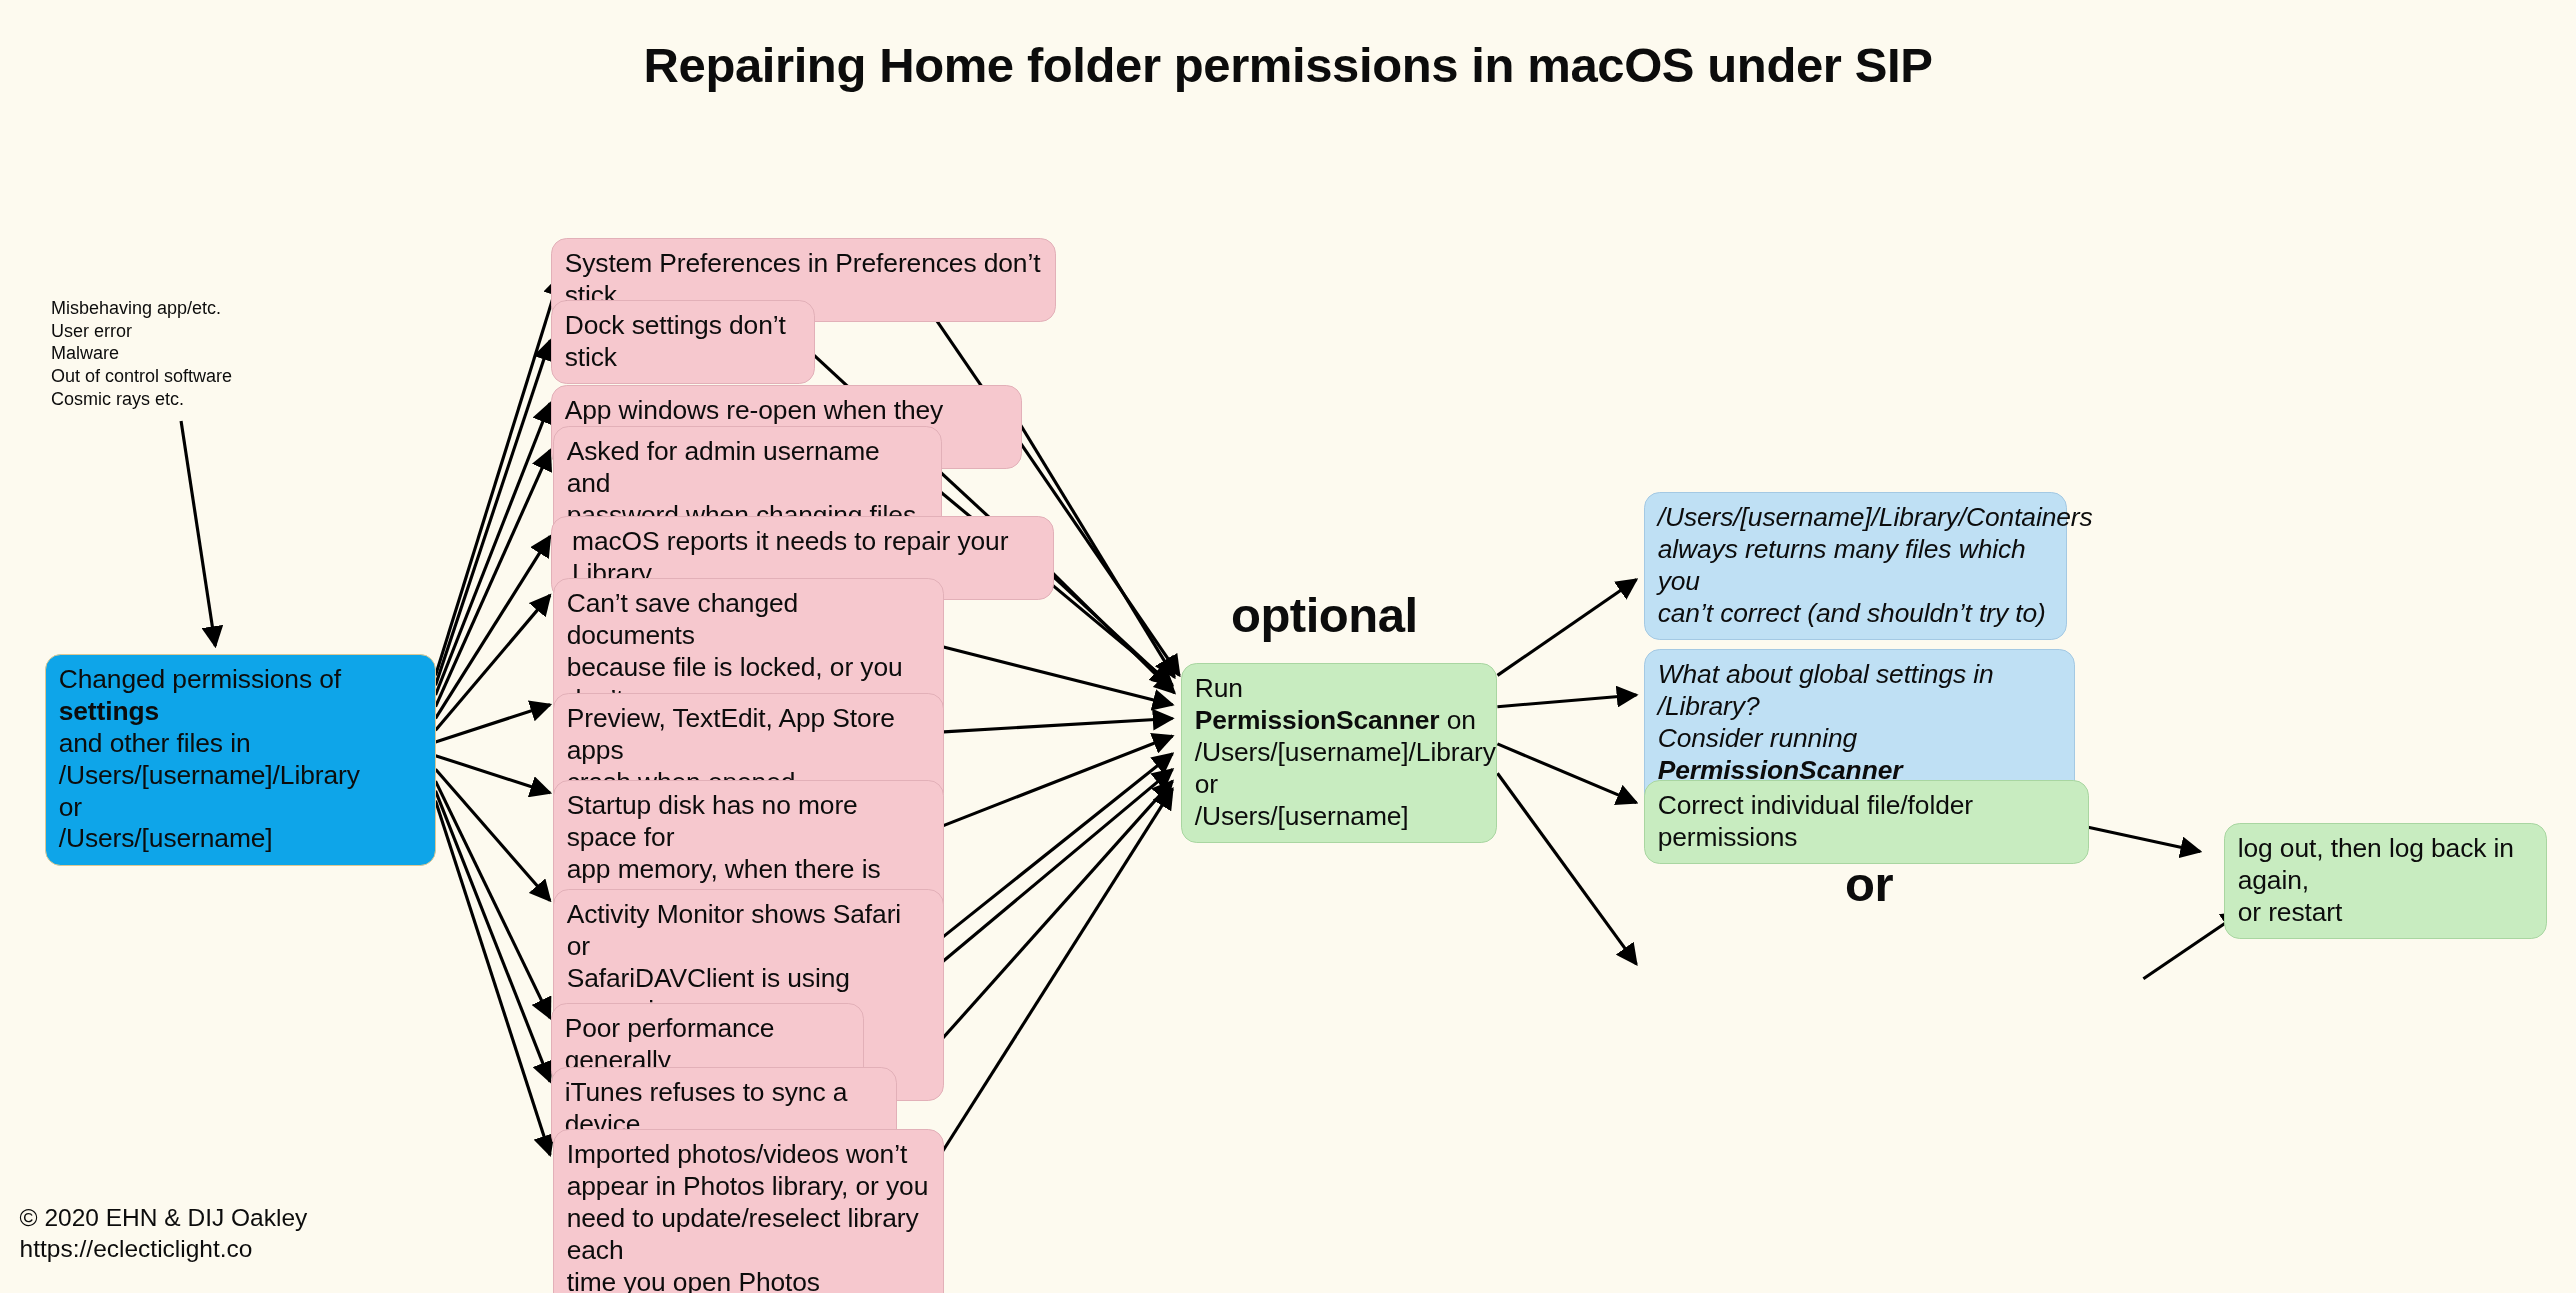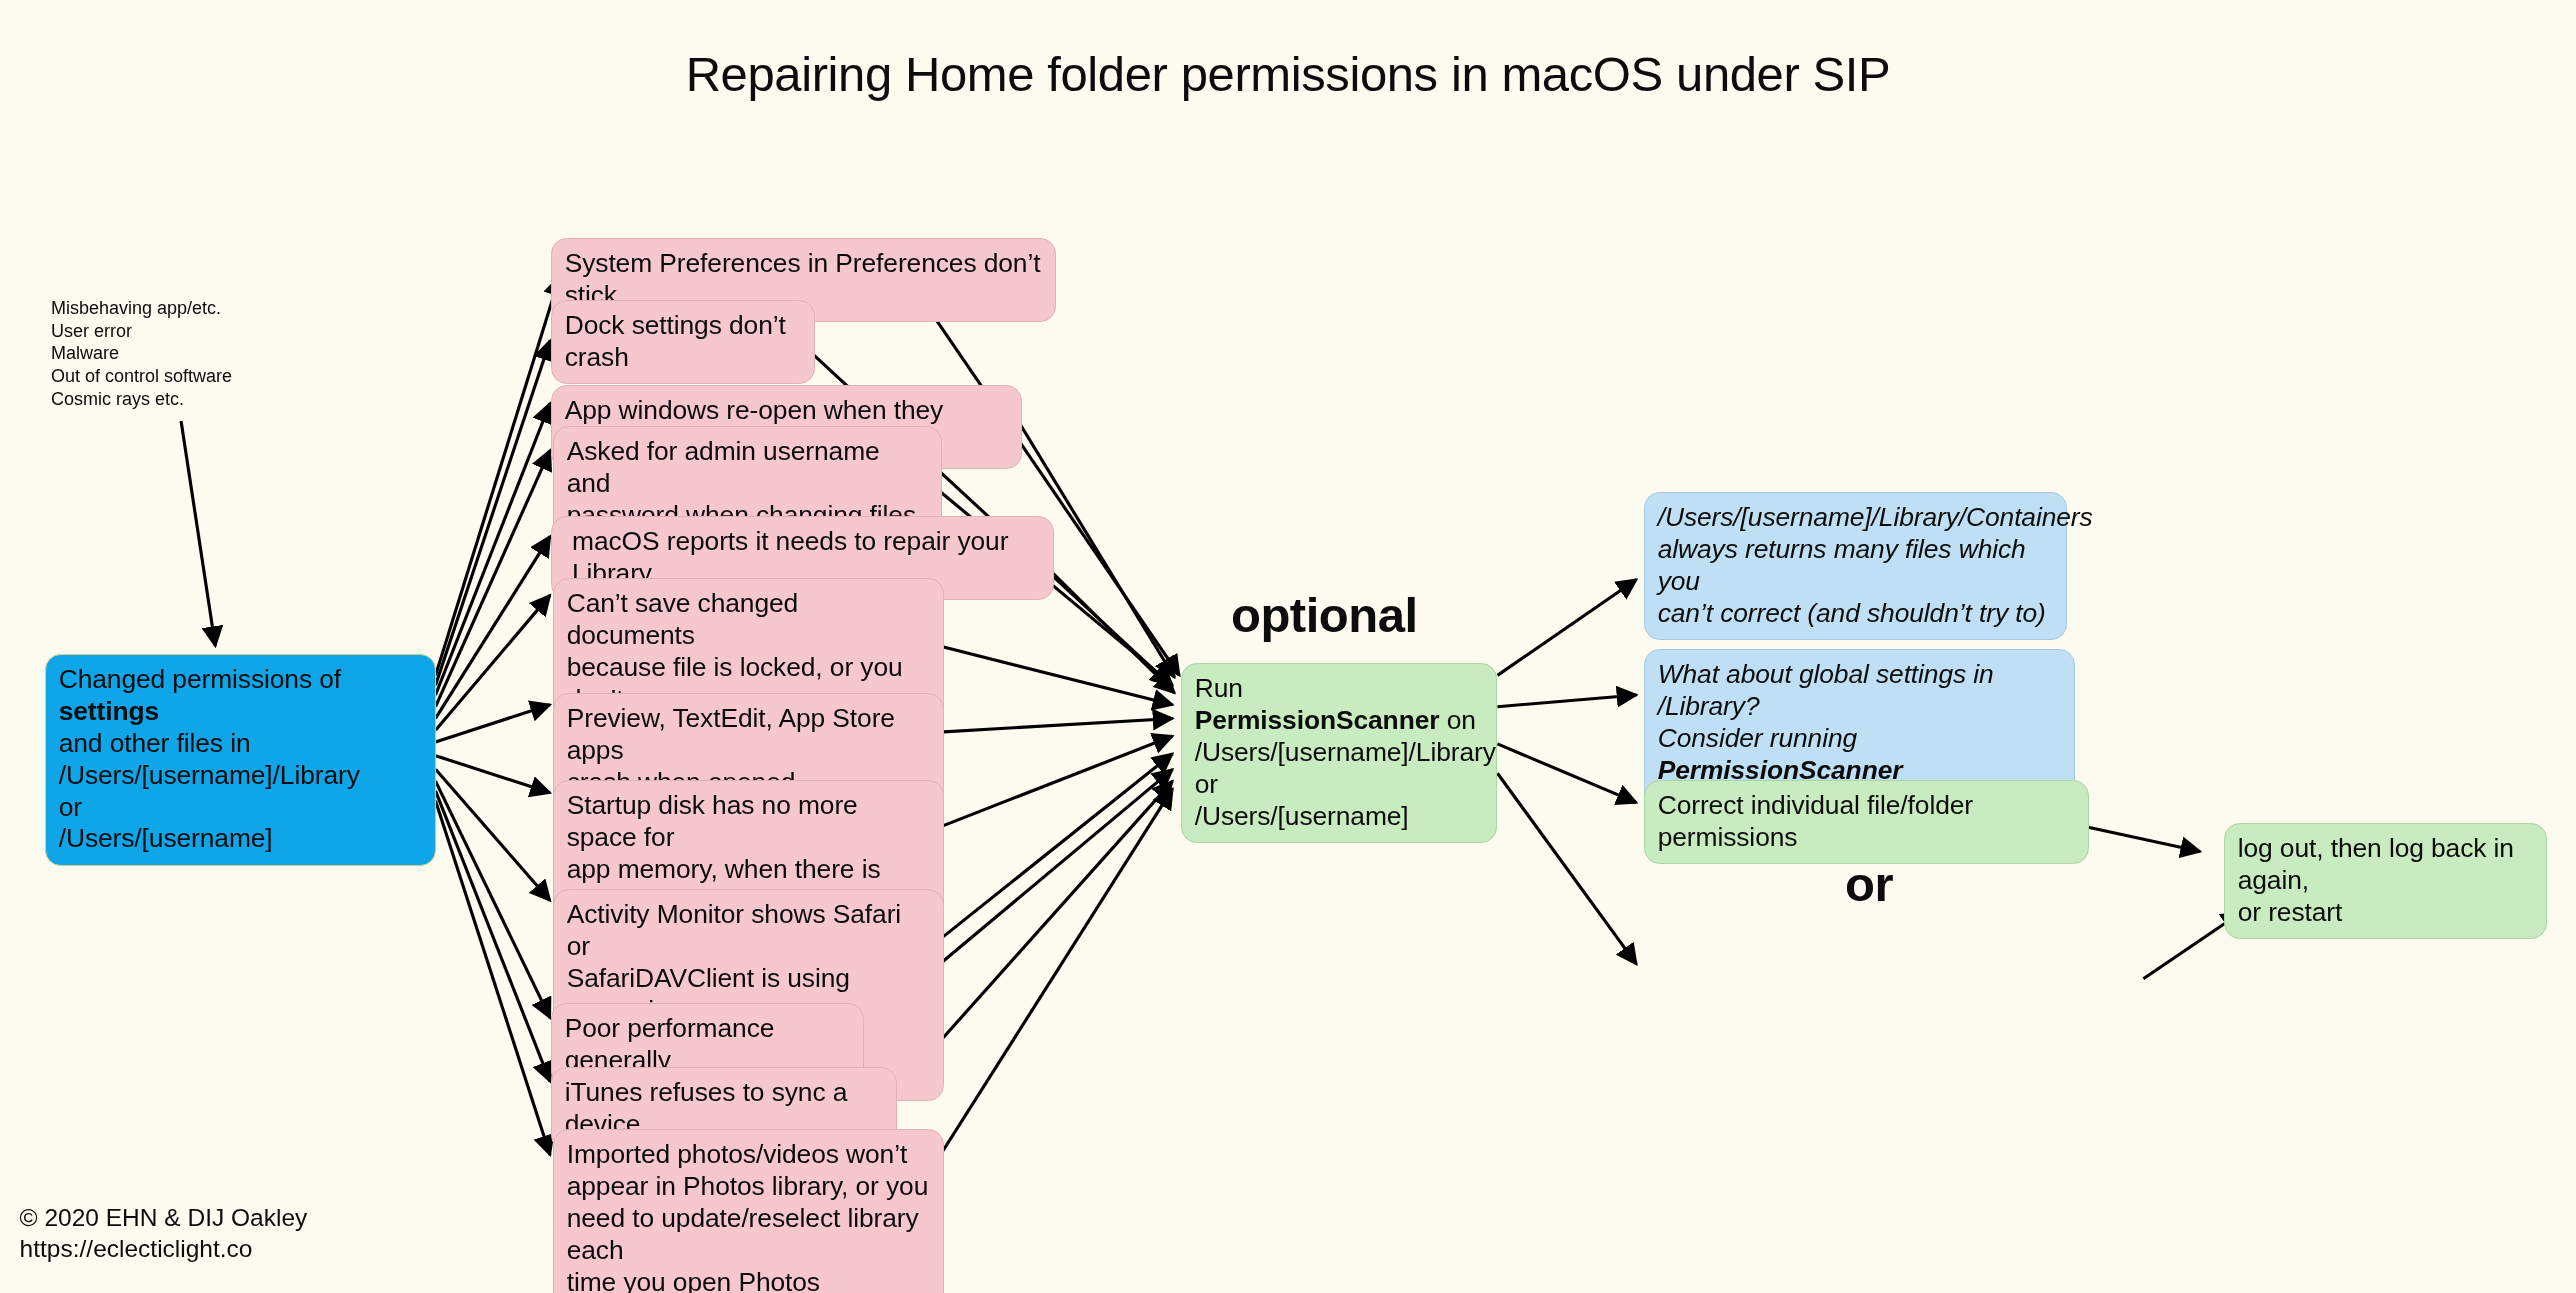--- a/index.html
+++ b/index.html
@@ -53,24 +53,23 @@
     white-space: pre-line;
     z-index: 3;
   }
   #page-title {
     position: absolute;
     left: 0;
     top: 37px;
     width: 2576px;
     text-align: center;
     font-size: 49px;
-    font-weight: normal;
+    font-weight: bold;
     letter-spacing: -0.4px;
     z-index: 3;
-    margin-top: 9px;
   }
   .big-label {
     position: absolute;
     font-size: 49px;
     font-weight: bold;
     z-index: 3;
     letter-spacing: -0.5px;
   }
   #credit {
     position: absolute;
@@ -155,21 +154,21 @@
       <path d="M 1530 790 L 1672 985"></path>
 
       <path d="M 2110 840 L 2248 870"></path>
       <path d="M 2190 1000 L 2290 932"></path>
     </g>
   </svg>
 
   <div class="node yellow" id="n-cause" style="left:45px; top:654px; width:391px;">Changed permissions of <b>settings</b><br>and other files in<br>/Users/[username]/Library<br>or<br>/Users/[username]</div>
 
   <div class="node pink" id="n-sym-0" style="left:551px;  top:238px;  width:505px;">System Preferences in Preferences don’t stick</div>
-  <div class="node pink" id="n-sym-1" style="left:551px;  top:300px;  width:264px;">Dock settings don’t crash</div>
+  <div class="node pink" id="n-sym-1" style="left:551px;  top:300px;  width:264px;">Dock settings don’t stick</div>
   <div class="node pink" id="n-sym-2" style="left:551px;  top:364px;  width:471px;margin-top:21px;">App windows re-open when they shouldn’t</div>
   <div class="node pink" id="n-sym-3" style="left:553px;  top:426px;  width:389px;">Asked for admin username and<br>password when changing files in ~/</div>
   <div class="node pink" id="n-sym-4" style="left:551px;  top:516px;  width:503px;padding-left:20px;">macOS reports it needs to repair your Library</div>
   <div class="node pink" id="n-sym-5" style="left:553px;  top:578px;  width:391px;">Can’t save changed documents<br>because file is locked, or you don’t<br>have permissions</div>
   <div class="node pink" id="n-sym-6" style="left:553px;  top:693px;  width:391px;">Preview, TextEdit, App Store apps<br>crash when opened</div>
   <div class="node pink" id="n-sym-7" style="left:553px;  top:780px;  width:391px;">Startup disk has no more space for<br>app memory, when there is plenty<br>of space still available</div>
   <div class="node pink" id="n-sym-8" style="left:553px;  top:889px;  width:391px;">Activity Monitor shows Safari or<br>SafariDAVClient is using excessive<br>system resources, e.g. memory</div>
   <div class="node pink" id="n-sym-9" style="left:551px;  top:1003px; width:313px;">Poor performance generally</div>
   <div class="node pink" id="n-sym-10" style="left:551px;  top:1067px; width:346px;">iTunes refuses to sync a device</div>
   <div class="node pink" id="n-sym-11" style="left:553px;  top:1129px; width:391px;">Imported photos/videos won’t<br>appear in Photos library, or you<br>need to update/reselect library each<br>time you open Photos</div>

